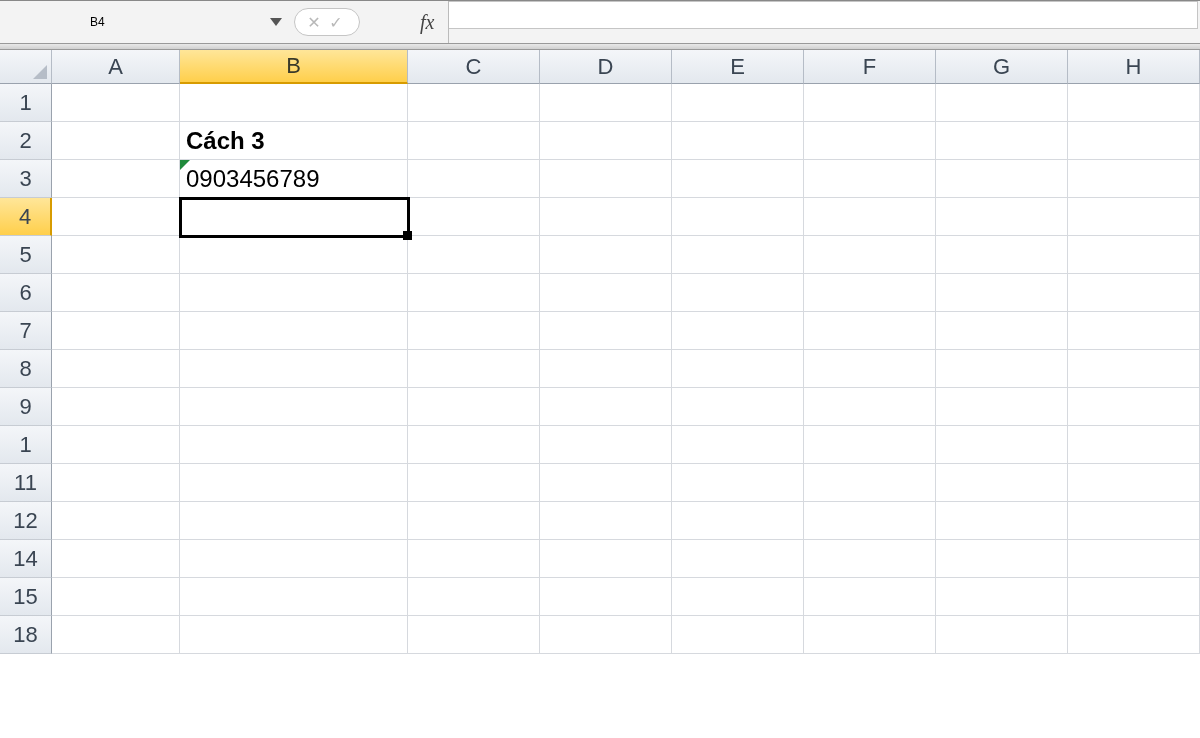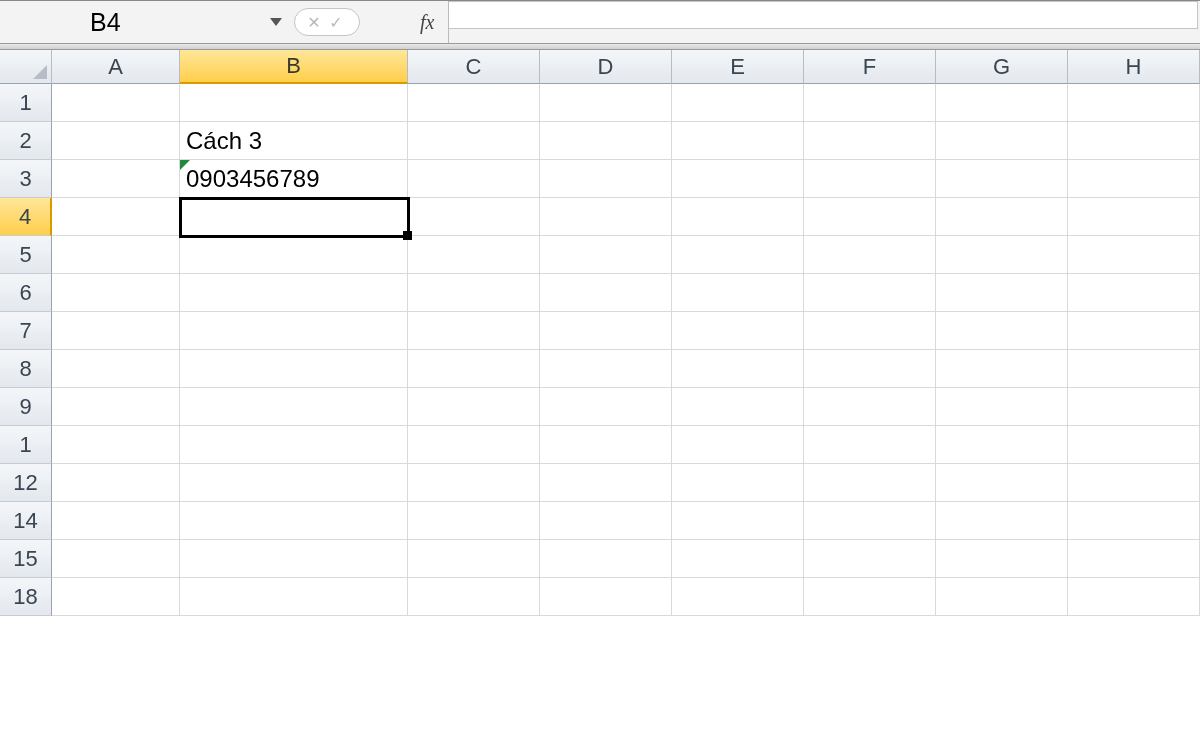--- a/index.html
+++ b/index.html
@@ -26,21 +26,21 @@
   .name-box-wrap {
     display: flex;
     align-items: center;
     height: 100%;
     width: 288px;
     padding-left: 90px;
     justify-content: flex-start;
     position: relative;
   }
   .name-box {
-    font-size: 25px;
+    font-size: 12px;
     color: #000;
     background: transparent;
     border: none;
     width: 120px;
     outline: none;
   }
   .name-box-dropdown {
     position: absolute;
     right: 6px;
     top: 50%;
@@ -184,21 +184,21 @@
     border-bottom: 1px solid #d6d9de;
     flex: 0 0 auto;
     display: flex;
     align-items: center;
     padding: 0 6px;
     font-size: 24px;
     color: #000;
     position: relative;
     background: #fff;
   }
-  .cell.bold { font-weight: normal; }
+  .cell.bold { font-weight: bold; }
 
   .text-indicator::before{
     content:"";
     position:absolute;
     left:0; top:0;
     width:0;height:0;
     border-top:10px solid #1f8a3b;
     border-right:10px solid transparent;
   }
 
@@ -356,20 +356,31 @@
         <div class="cell col-A"></div>
         <div class="cell col-B"></div>
         <div class="cell col-CDEF"></div>
         <div class="cell col-CDEF"></div>
         <div class="cell col-CDEF"></div>
         <div class="cell col-CDEF"></div>
         <div class="cell col-CDEF"></div>
         <div class="cell col-CDEF"></div>
       </div>
       <div class="row">
+        <div class="row-header">11</div>
+        <div class="cell col-A"></div>
+        <div class="cell col-B"></div>
+        <div class="cell col-CDEF"></div>
+        <div class="cell col-CDEF"></div>
+        <div class="cell col-CDEF"></div>
+        <div class="cell col-CDEF"></div>
+        <div class="cell col-CDEF"></div>
+        <div class="cell col-CDEF"></div>
+      </div>
+      <div class="row">
         <div class="row-header">12</div>
         <div class="cell col-A"></div>
         <div class="cell col-B"></div>
         <div class="cell col-CDEF"></div>
         <div class="cell col-CDEF"></div>
         <div class="cell col-CDEF"></div>
         <div class="cell col-CDEF"></div>
         <div class="cell col-CDEF"></div>
         <div class="cell col-CDEF"></div>
       </div>

